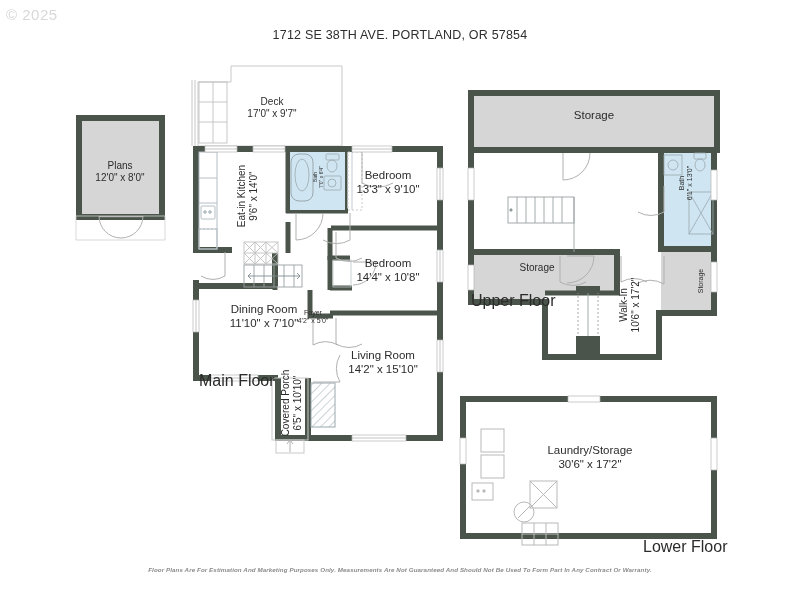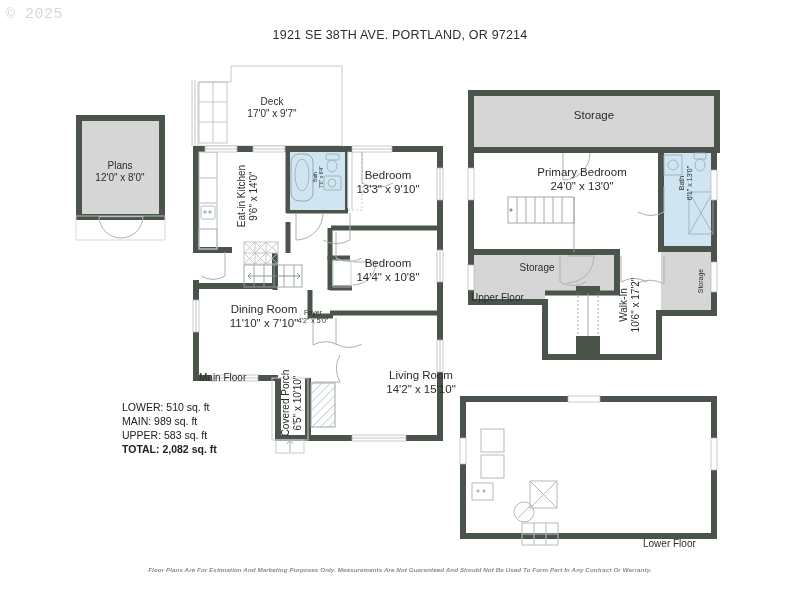--- a/index.html
+++ b/index.html
@@ -23,21 +23,21 @@
     text-align: center;
     font-size: 12.5px;
     letter-spacing: 0.2px;
     color: #2e2e2e;
   }
   .watermark {
     position: absolute;
     top: 6px; left: 6px;
     font-size: 15px;
     color: #d8d8d8;
-    font-family: Liberation Mono, monospace;
+    font-family: Liberation Sans, sans-serif;
     letter-spacing: 0.5px;
   }
   .disclaimer {
     position: absolute;
     top: 566px; left: 0; width: 800px;
     text-align: center;
     font-size: 6.2px;
     font-style: italic;
     font-weight: bold;
     color: #8a8a8a;
@@ -61,41 +61,41 @@
   .rl-md .dm { font-size: 10px; }
   .rl-sm .nm { font-size: 7px; }
   .rl-sm .dm { font-size: 7px; }
   .rl-xs .nm { font-size: 5px; }
   .rl-xs .dm { font-size: 5px; }
 
   .rot90 { transform: translate(-50%,-50%) rotate(-90deg); }
 
   .floor-tag {
     position: absolute;
-    font-size: 10px;
+    font-size: 16px;
     color: #2b2b2b;
     white-space: nowrap;
   }
 
   .sqft {
     position: absolute;
     font-size: 10.5px;
     line-height: 1.33;
     color: #202020;
     white-space: nowrap;
   }
   .sqft .tot { font-weight: bold; }
 </style>
 </head>
 <body>
 
 <div id="plan">
 
   <div class="watermark">© 2025</div>
-  <div class="title">1921 SE 38TH AVE. PORTLAND, OR 97214</div>
+  <div class="title">1712 SE 38TH AVE. PORTLAND, OR 57854</div>
 
   <svg class="abs" width="800" height="600" viewBox="0 0 800 600">
     <defs>
       <pattern id="hatch" width="6" height="6" patternUnits="userSpaceOnUse" patternTransform="rotate(45)">
         <line x1="0" y1="0" x2="0" y2="6" stroke="#9aa7ad" stroke-width="1"></line>
       </pattern>
     </defs>
 
     <g stroke-linecap="butt">
 
@@ -447,64 +447,58 @@
   <div class="room-label rl-lg" style="left:264px; top:317px;">
     <span class="nm">Dining Room</span>
     <span class="dm">11'10" x 7'10"</span>
   </div>
 
   <div class="room-label rl-sm" style="left:313px; top:317px;">
     <span class="nm">Foyer</span>
     <span class="dm">4'2" x 5'0"</span>
   </div>
 
-  <div class="room-label rl-lg" style="left:383px; top:383px;margin-left:38px;">
+  <div class="room-label rl-lg" style="left:383px; top:363px;">
     <span class="nm">Living Room</span>
     <span class="dm">14'2" x 15'10"</span>
   </div>
 
   <div class="room-label rl-md rot90" style="left:292px; top:403px;">
     <span class="nm">Covered Porch</span>
     <span class="dm">6'5" x 10'10"</span>
   </div>
 
   <div class="room-label rl-lg" style="left:594px; top:116px;">
     <span class="nm">Storage</span>
   </div>
 
-  <div class="room-label rl-lg" style="left:582px; top:180px;">
-    <span class="nm">Primary Bedroom</span>
-    <span class="dm">24'0" x 13'0"</span>
-  </div>
 
   <div class="room-label rl-sm rot90" style="left:686px; top:183px;">
     <span class="nm">Bath</span>
     <span class="dm">6'1" x 13'0"</span>
   </div>
 
   <div class="room-label rl-md" style="left:537px; top:268px;">
     <span class="nm">Storage</span>
   </div>
 
   <div class="room-label rl-sm rot90" style="left:701px; top:281px;">
     <span class="nm">Storage</span>
   </div>
 
   <div class="room-label rl-md rot90" style="left:630px; top:305px;">
     <span class="nm">Walk-In</span>
     <span class="dm">10'6" x 17'2"</span>
   </div>
 
+  <div class="room-label rl-lg" style="left:590px; top:458px;">
+    <span class="nm">Laundry/Storage</span>
+    <span class="dm">30'6" x 17'2"</span>
+  </div>
 
   <div class="floor-tag" style="left:199px; top:372px;">Main Floor</div>
   <div class="floor-tag" style="left:471px; top:292px;">Upper Floor</div>
   <div class="floor-tag" style="left:643px; top:538px;text-align:right;">Lower Floor</div>
 
-  <div class="sqft" style="left:122px; top:401px;">
-    <div>LOWER: 510 sq. ft</div>
-    <div>MAIN: 989 sq. ft</div>
-    <div>UPPER: 583 sq. ft</div>
-    <div class="tot">TOTAL: 2,082 sq. ft</div>
-  </div>
 
   <div class="disclaimer">Floor Plans Are For Estimation And Marketing Purposes Only. Measurements Are Not Guaranteed And Should Not Be Used To Form Part In Any Contract Or Warranty.</div>
 
 </div>
 
 </body></html>

